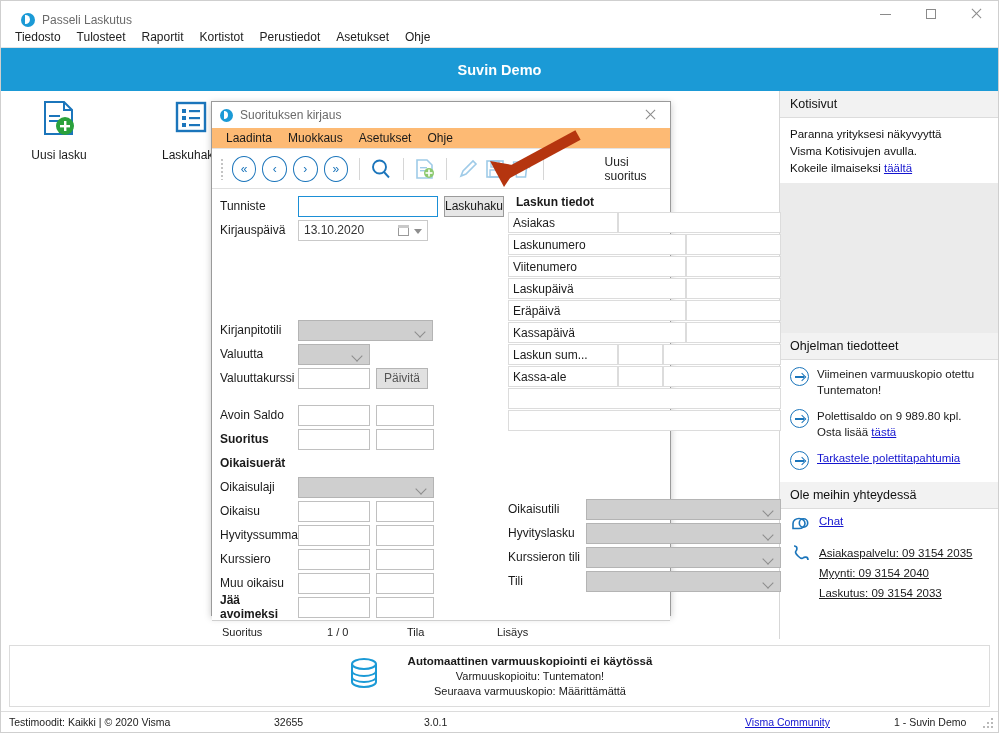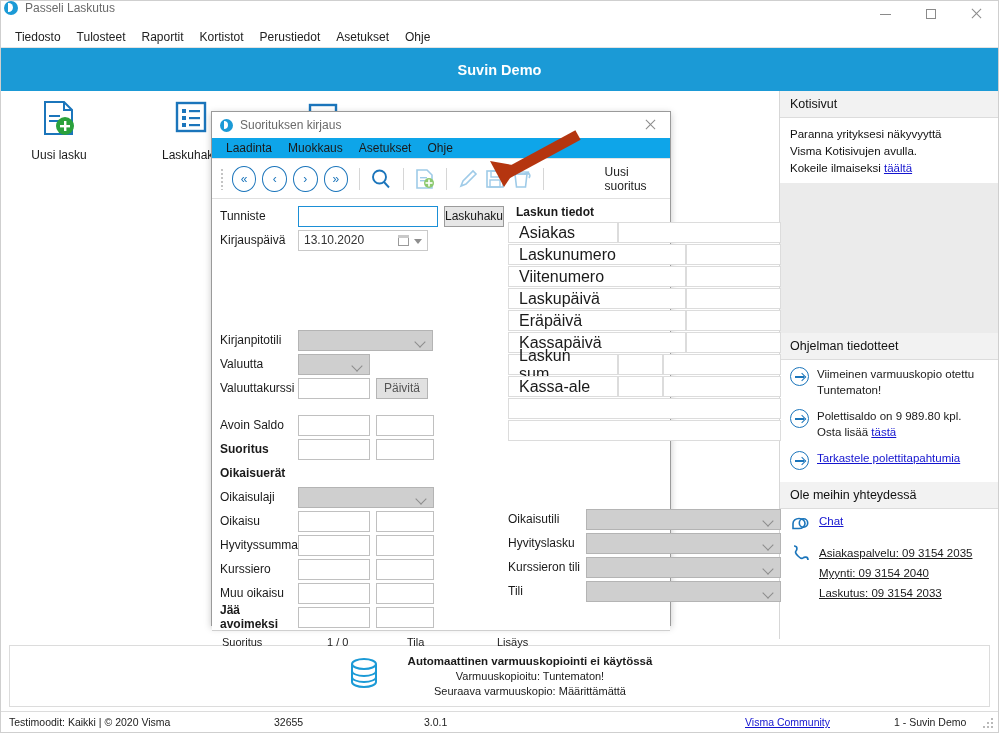--- a/index.html
+++ b/index.html
@@ -17,23 +17,23 @@
     width: 999px; height: 733px;
     border: 1px solid #cfcfcf;
     display: flex; flex-direction: column;
     position: relative;
     background: #fff;
   }
 
   
   .titlebar {
     height: 26px; min-height:26px;
-    display: flex; align-items: flex-start;
+    display: flex; align-items: flex-end;
     background: #ffffff;
-    padding-left: 3px;
+    padding-left: 20px;
   }
   .titlebar .app-icon {
     width: 14px; height: 14px; border-radius: 50%;
     background: #1b9ad6;
     position: relative; margin-right: 7px;
     flex: 0 0 auto;
   }
   .titlebar .app-icon::after {
     content:""; position:absolute; left:4px; top:2px;
     width:5px; height:9px; border-radius: 0 6px 6px 0;
@@ -167,23 +167,23 @@
   }
   .statusbar .cell { padding-left: 8px; }
   .sb-c1 { width: 265px; }
   .sb-c2 { width: 150px; }
   .sb-c3 { width: 265px; }
   .sb-c4 { width: 205px; text-align:center; }
   .grip { position:absolute; right:3px; bottom:2px; width:12px; height:12px; }
 
   
   .dialog {
-    position:absolute; left:210px; top:110px;
+    position:absolute; left:210px; top:100px;
     width: 460px; height: 515px;
-    background:#0ea5e9;
+    background:#fdba74;
     border:1px solid #9a9a9a;
     box-shadow: 0 2px 7px rgba(0,0,0,.22);
     display:flex; flex-direction:column;
     z-index: 40;
   }
   .dlg-title {
     height: 26px; min-height:26px; display:flex; align-items:center;
     padding-left: 8px; background:#fff;
   }
   .dlg-title .app-icon {
@@ -279,21 +279,21 @@
     position:absolute; right:5px; top:8px; width:0;height:0;
     border-left:4px solid transparent; border-right:4px solid transparent; border-top:5px solid #8e8e8e;
   }
 
   
   .rt-title { font-weight:bold; font-size:12px; margin: 0 0 3px 8px; }
   .gridwrap { border:0; }
   .grow { display:flex; height:21px; margin-bottom:1px; }
   .gcell {
     border:1px solid #dcdcdc; background:#fff;
-    font-size:16px; display:flex; align-items:center; padding-left:10px;
+    font-size:12px; display:flex; align-items:center; padding-left:4px;
     color:#1a1a1a;
   }
   .gcell.lbl { width:110px; flex:0 0 110px; }
   .gcell.lblw { width:178px; flex:0 0 178px; }
   .gcell.mid { width:45px; flex:0 0 45px; }
   .gcell.val { flex:1 1 auto; }
   .gcell.full { flex:1 1 auto; }
   .rb-row { display:flex; align-items:center; height:22px; margin-bottom:2px; }
   .rb-lbl { width:78px; flex:0 0 78px; font-size:12px; margin-left:0; }
 

